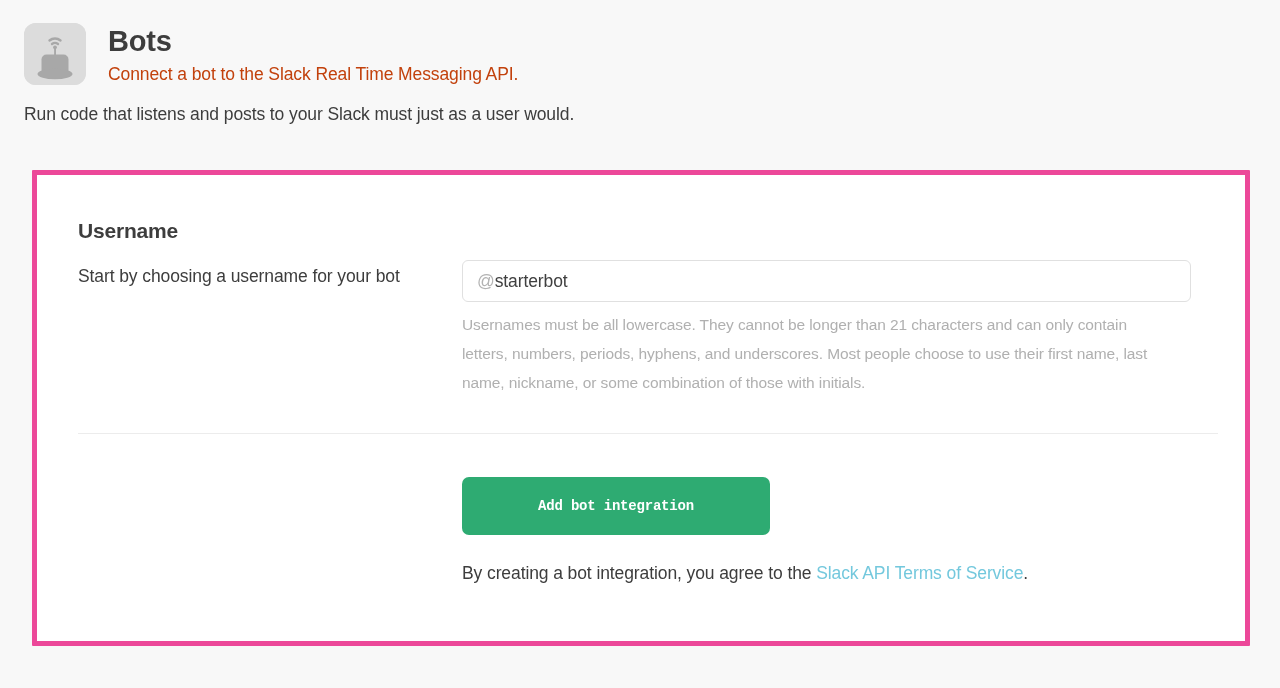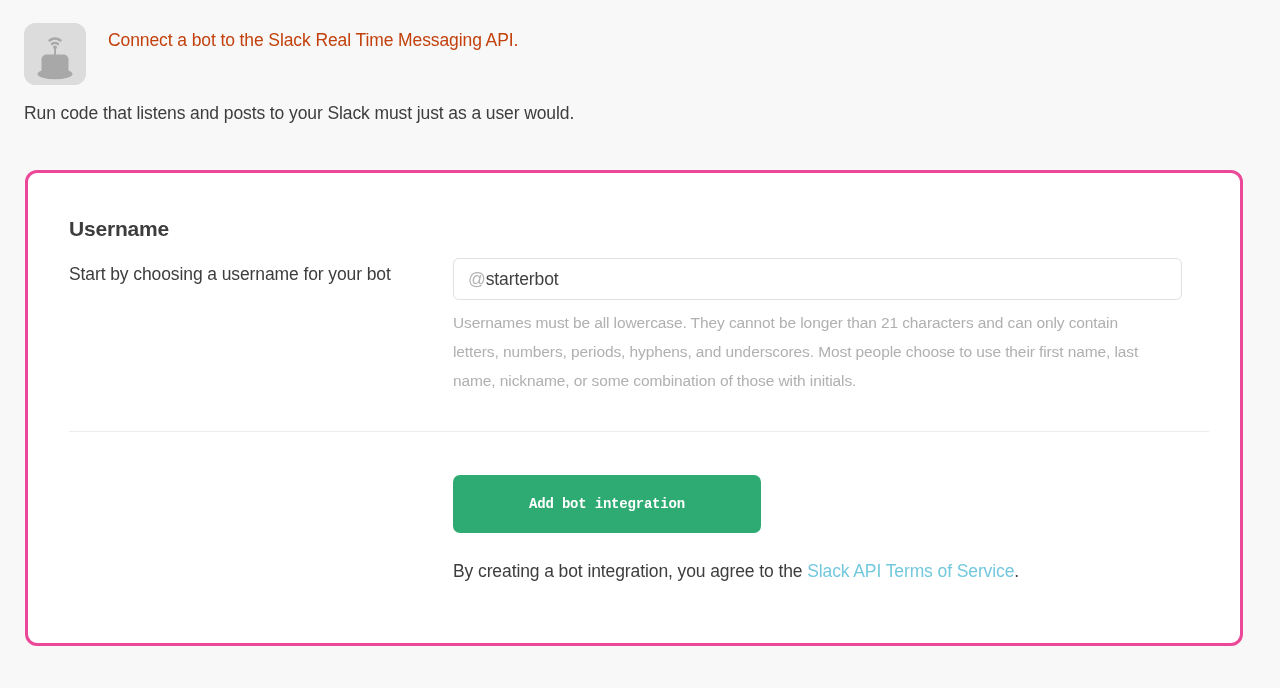--- a/index.html
+++ b/index.html
@@ -53,28 +53,28 @@
     font-size: 17.5px;
     color: #3d3d3d;
     padding: 16px 0 0 24px;
     line-height: 24px;
     letter-spacing: -0.1px;
   }
 
   
   .card {
     position: absolute;
-    left: 25px;
+    left: 32px;
     top: 170px;
     width: 1218px;
     height: 476px;
     box-sizing: border-box;
     background: #ffffff;
-    border: 3px solid #ec4899;
-    border-radius: 12px;
+    border: 5px solid #ec4899;
+    border-radius: 1px;
   }
   .card-inner {
     padding: 0;
   }
 
   .section-title {
     position: absolute;
     left: 41px;
     top: 44px;
     font-size: 21px;
@@ -181,20 +181,21 @@
         <path d="M25.5 17.5 a8.5 8.5 0 0 1 11 0"></path>
         <path d="M28 21 a5 5 0 0 1 6 0"></path>
       </g>
       <circle cx="31" cy="24.3" r="1.9" fill="#a8a8a8"></circle>
       <rect x="30.1" y="25" width="1.9" height="8" fill="#a8a8a8"></rect>
       <rect x="17.5" y="31.5" width="27" height="20.5" rx="5" fill="#a8a8a8"></rect>
       <ellipse cx="31" cy="51" rx="17.5" ry="5.3" fill="#a8a8a8"></ellipse>
     </svg>
   </div>
   <div class="header-text">
+    <div class="page-title">Bots</div>
     <div class="page-subtitle">Connect a bot to the Slack Real Time Messaging API.</div>
   </div>
 </div>
 
 <div class="page-intro">Run code that listens and posts to your Slack must just as a user would.</div>
 
 <div class="card">
   <div class="card-inner">
     <div class="section-title">Username</div>
     <div class="field-desc">Start by choosing a username for your bot</div>

